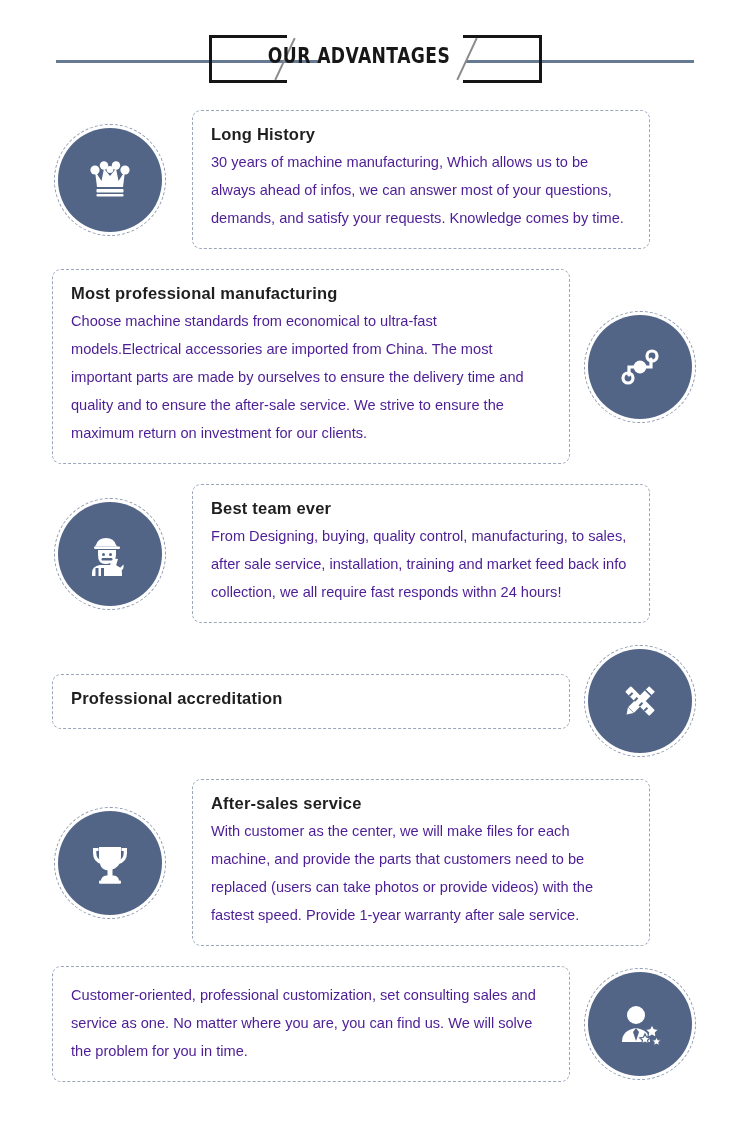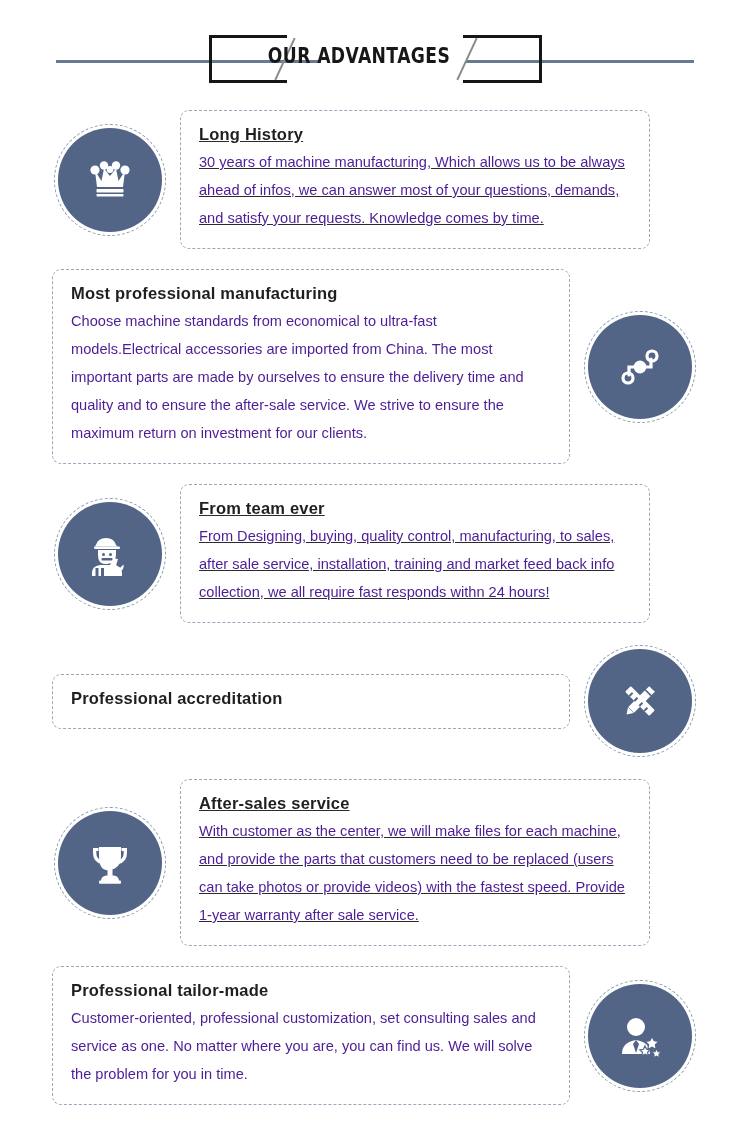--- a/index.html
+++ b/index.html
@@ -112,21 +112,21 @@
   }
   .icon-circle svg { display: block; }
 
   .card {
     flex: 1 1 auto;
     border: 1px dashed #9aa6ba;
     border-radius: 9px;
     padding: 14px 18px 16px 18px;
     background: #ffffff;
   }
-  .row.icon-left  .card { margin-left: 12px;  margin-right: 48px; text-decoration: underline; }
+  .row.icon-left  .card { margin-left: 24px;  margin-right: 48px; }
   .row.icon-right .card { margin-right: 12px; margin-left: 0px; }
 
   .card-title {
     font-size: 16.5px;
     font-weight: bold;
     color: #1f1f1f;
     margin: 0 0 4px 0;
     letter-spacing: 0.2px;
   }
   .card-body {
@@ -220,21 +220,21 @@
             <circle cx="19.5" cy="26.5" r="1.5"></circle>
             <circle cx="26.5" cy="26.5" r="1.5"></circle>
             <rect x="17.5" y="30" width="11" height="2.4" rx="1"></rect>
             <rect x="11.5" y="40" width="3" height="8"></rect>
             <rect x="17" y="40" width="3" height="8"></rect>
           </g>
         </svg>
       </div>
     </div>
     <div class="card">
-      <div class="card-title">From team ever</div>
+      <div class="card-title">Best team ever</div>
       <div class="card-body">From Designing, buying, quality control, manufacturing, to sales, after sale service, installation, training and market feed back info collection, we all require fast responds withn 24 hours!</div>
     </div>
   </div>
 
   <div class="row icon-right">
     <div class="icon-wrap">
       <div class="icon-ring"></div>
       <div class="icon-circle">
         <svg width="52" height="52" viewBox="0 0 52 52">
           <g fill="#ffffff">
@@ -302,18 +302,17 @@
           </g>
           <g fill="#ffffff" stroke="#536587" stroke-width="1.2">
             <path d="M38 26.5 l2.1 4.3 4.7 .7 -3.4 3.3 .8 4.7 -4.2-2.2 -4.2 2.2 .8-4.7 -3.4-3.3 4.7-.7 Z"></path>
             <path d="M31 36 l1.6 3.3 3.6 .5 -2.6 2.5 .6 3.6 -3.2-1.7 -3.2 1.7 .6-3.6 -2.6-2.5 3.6-.5 Z"></path>
             <path d="M42.5 38.5 l1.5 3.1 3.4 .5 -2.5 2.4 .6 3.4 -3-1.6 -3 1.6 .6-3.4 -2.5-2.4 3.4-.5 Z"></path>
           </g>
         </svg>
       </div>
     </div>
     <div class="card">
-      <div class="card-title">Professional tailor-made</div>
       <div class="card-body">Customer-oriented, professional customization, set consulting sales and service as one.  No matter where you are, you can find us.  We will solve the problem for you in time.</div>
     </div>
   </div>
 
 </div>
 
 </body></html>

